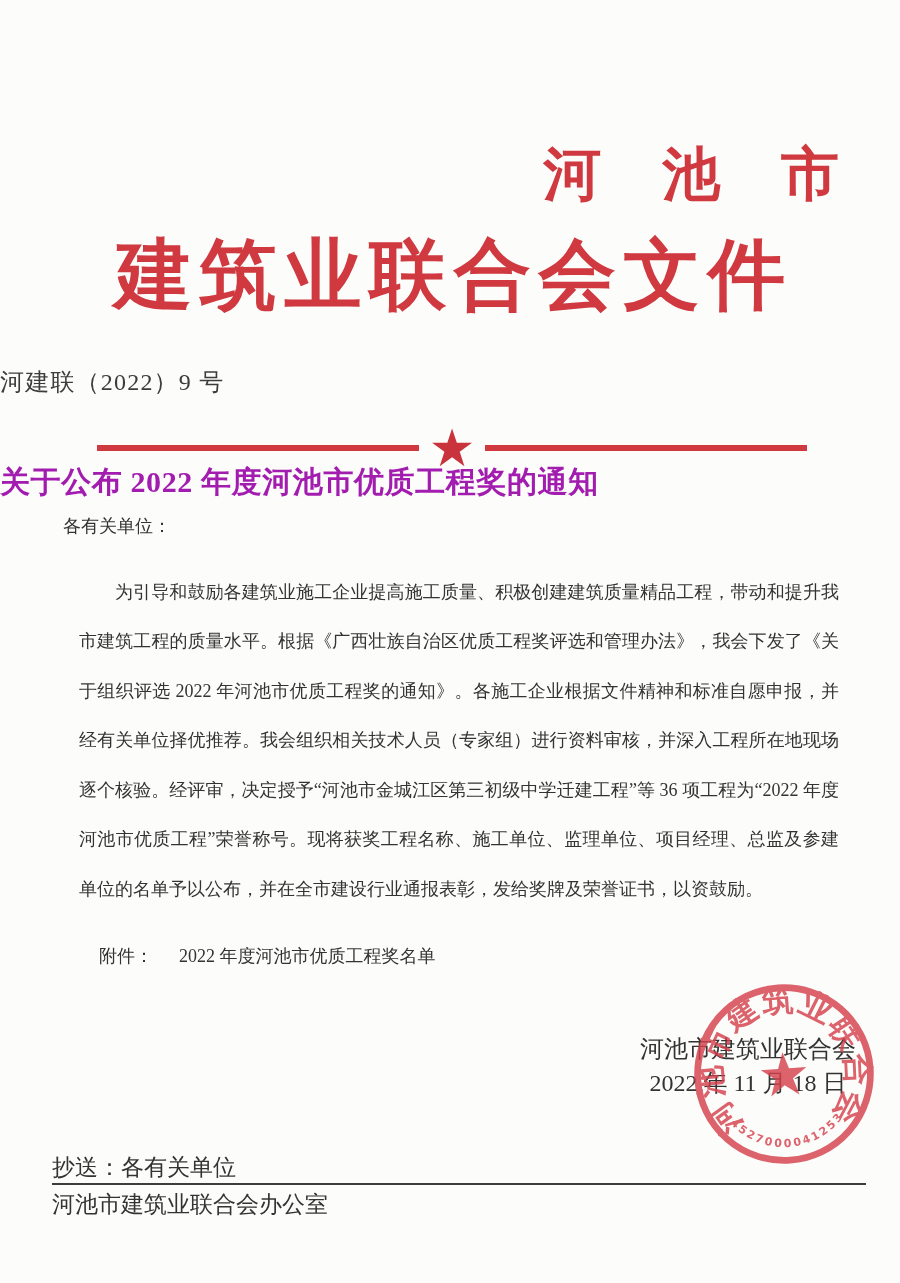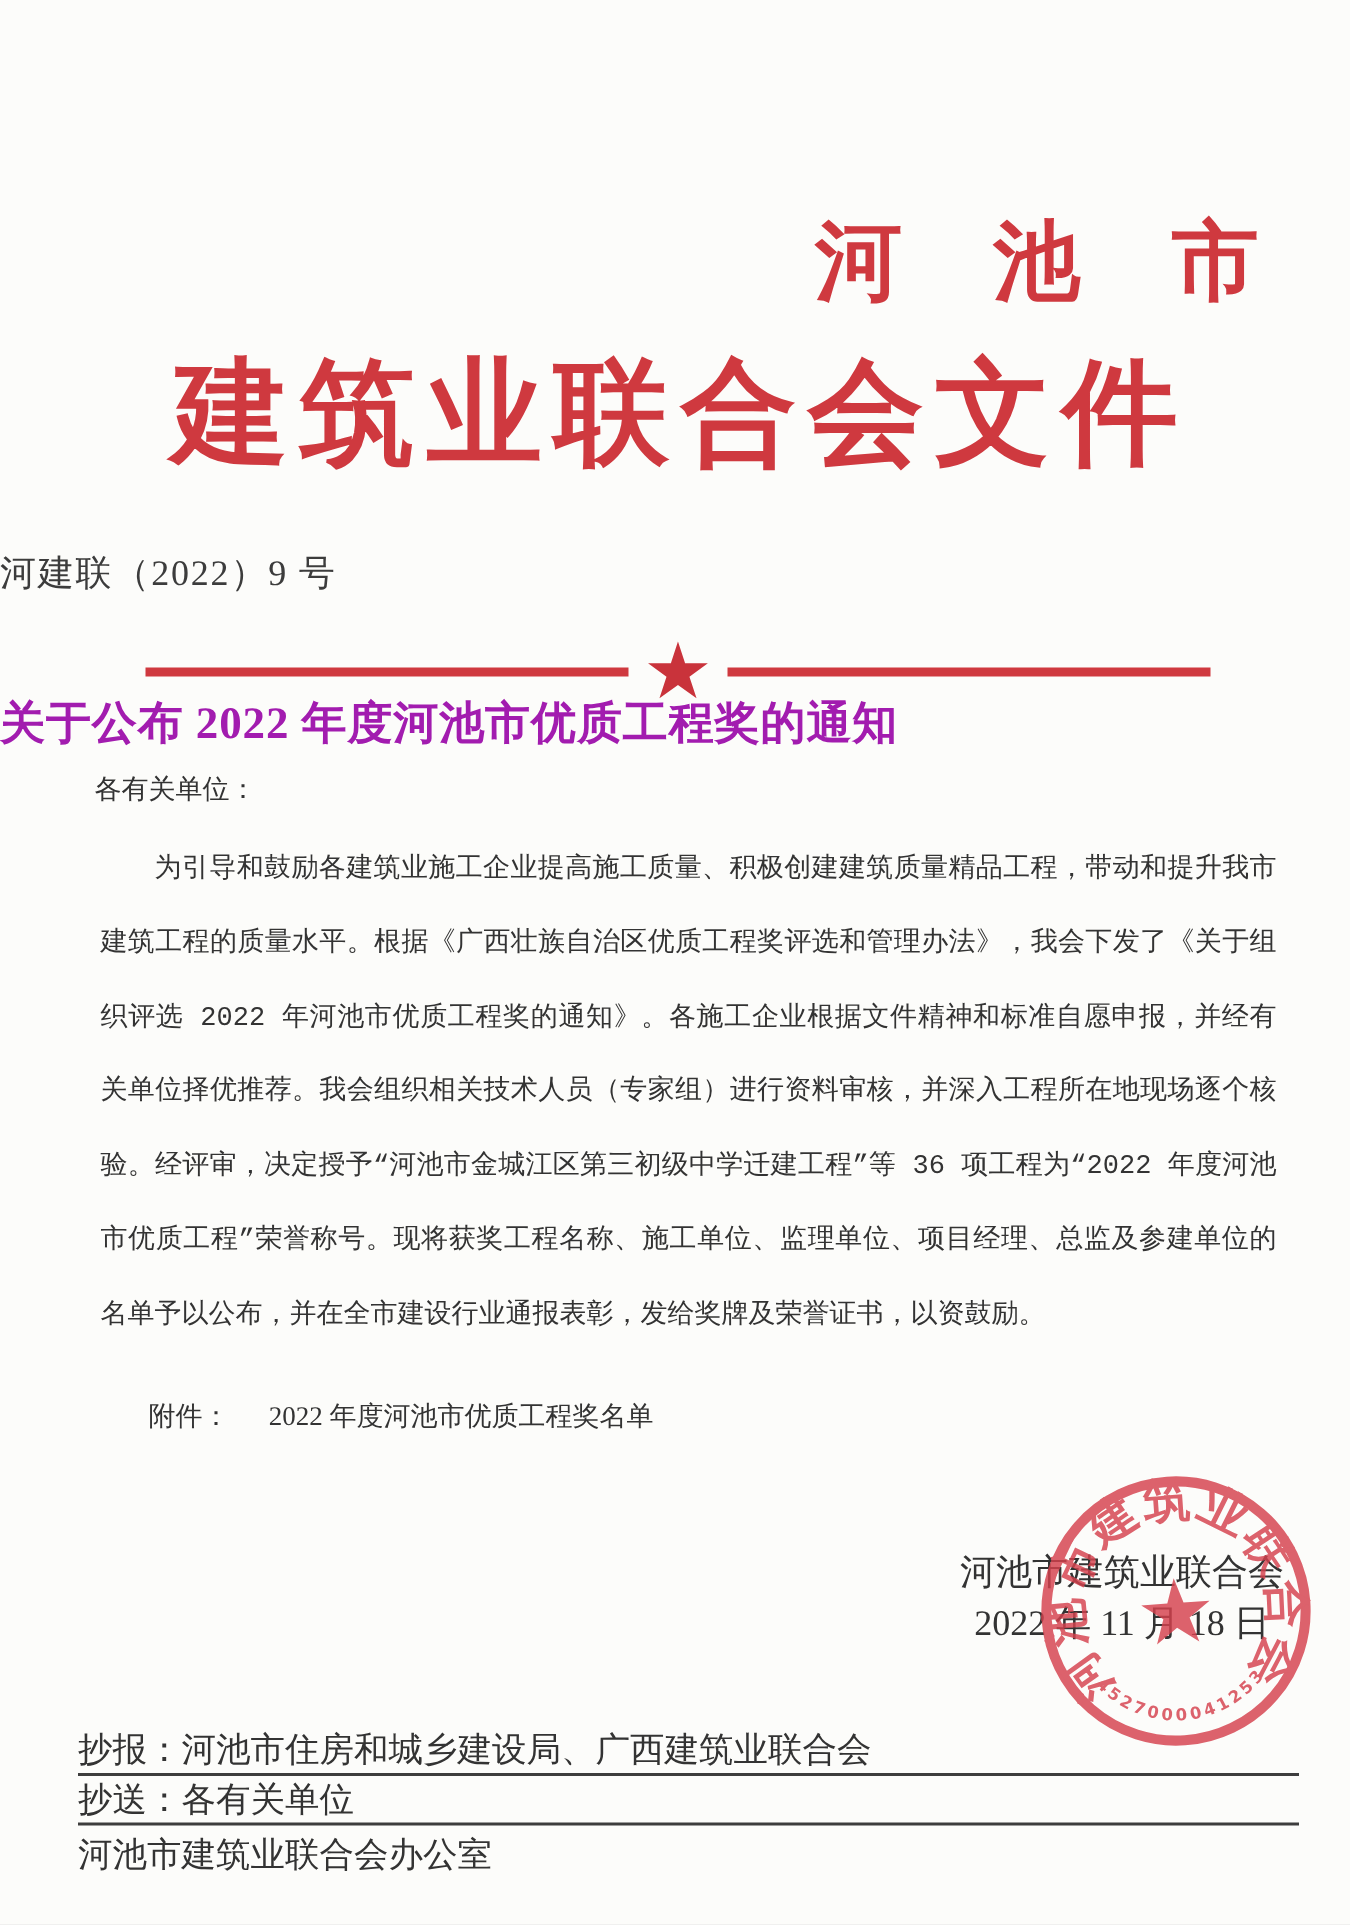--- a/index.html
+++ b/index.html
@@ -52,21 +52,21 @@
     font-size:30px;font-weight:bold;color:#a21caf;
     letter-spacing:0.02em;
   }
   
   .body-block{
     position:absolute;top:502px;left:63px;width:792px;
     font-size:18px;line-height:49.5px;
     text-align:justify;color:#333;
   }
   .salutation{margin:0;}
-  .para{margin:4px;text-indent:2em;font-family:Liberation Mono, monospace;}
+  .para{margin:16px;text-indent:2em;}
   .attachment{margin:18px 0 0 0;text-indent:2em;}
   .attachment .att-value{margin-left:1.2em;}
   
   .signature{
     position:absolute;top:1032px;right:44px;
     text-align:center;
     font-size:24px;line-height:34px;color:#333;
     z-index:2;
   }
   
@@ -130,22 +130,19 @@
     <text font-size="33" font-weight="bold" fill="#d5414d" letter-spacing="2" font-family="'Liberation Serif',serif">
       <textPath href="#sealTextArc" startOffset="50%" text-anchor="middle">河池市建筑业联合会</textPath>
     </text>
     <text x="100" y="122" font-size="62" text-anchor="middle" fill="#d5414d" font-family="'DejaVu Sans',sans-serif">★</text>
     <text font-size="11.5" font-weight="bold" fill="#d5414d" letter-spacing="2.5" font-family="'DejaVu Sans',sans-serif">
       <textPath href="#sealNumArc" startOffset="50%" text-anchor="middle">4527000041253</textPath>
     </text>
   </svg>
 
   <div class="footer">
-    <div class="footer-row">
-      <span>抄报：</span><span>河池市住房和城乡建设局、广西建筑业联合会</span>
-    </div>
     <div class="footer-row second">
       <span>抄送：</span><span>各有关单位</span>
     </div>
     <div class="footer-office">河池市建筑业联合会办公室</div>
   </div>
 
 </div>
 
 </body></html>

